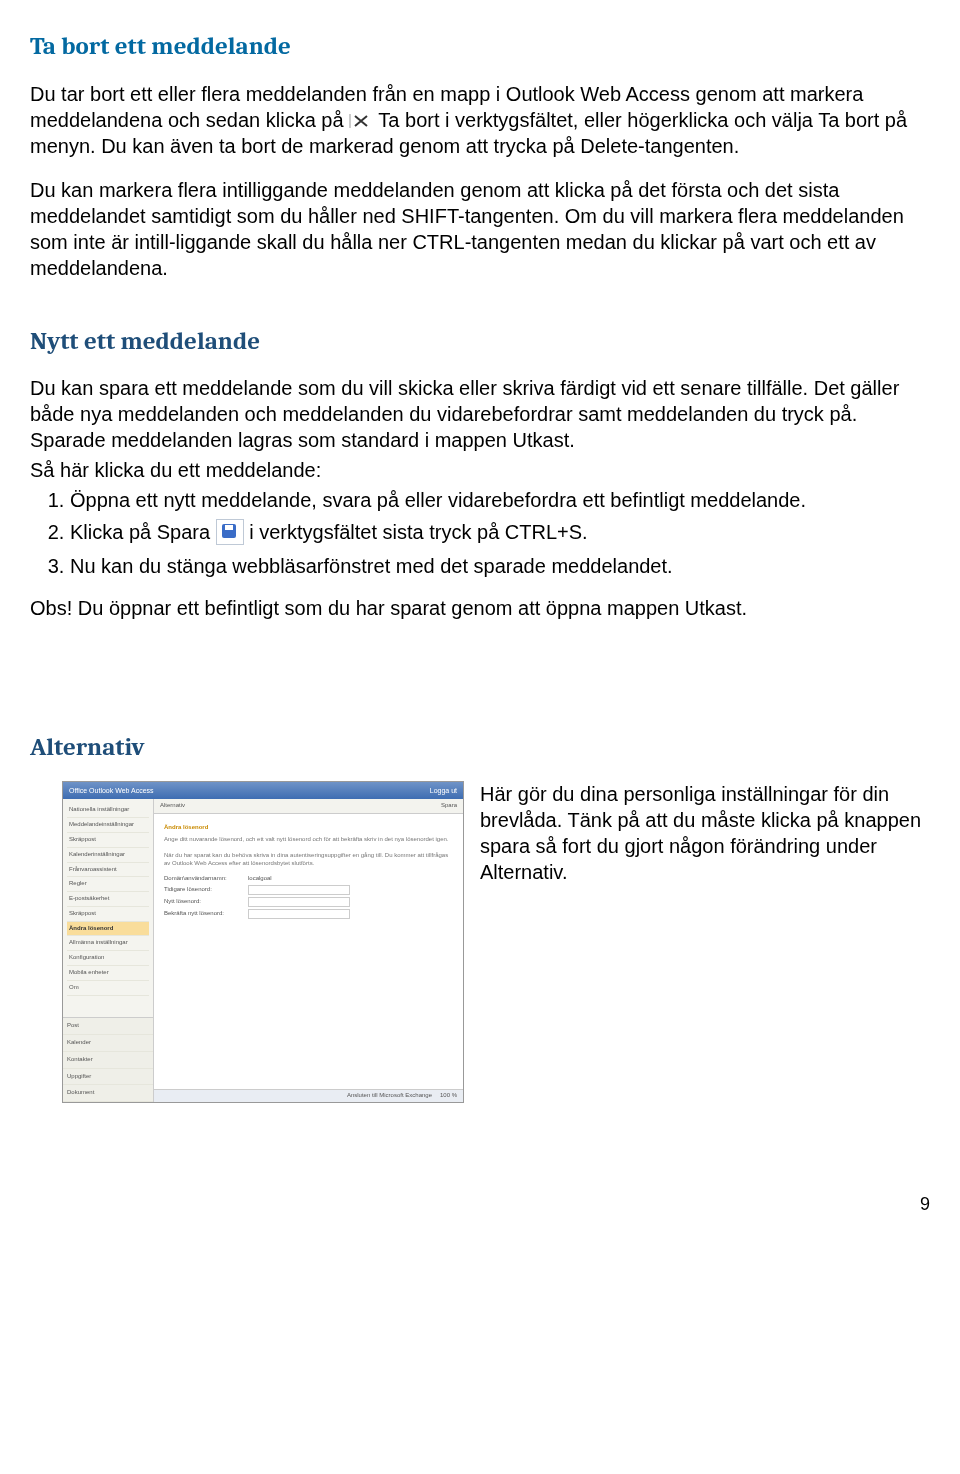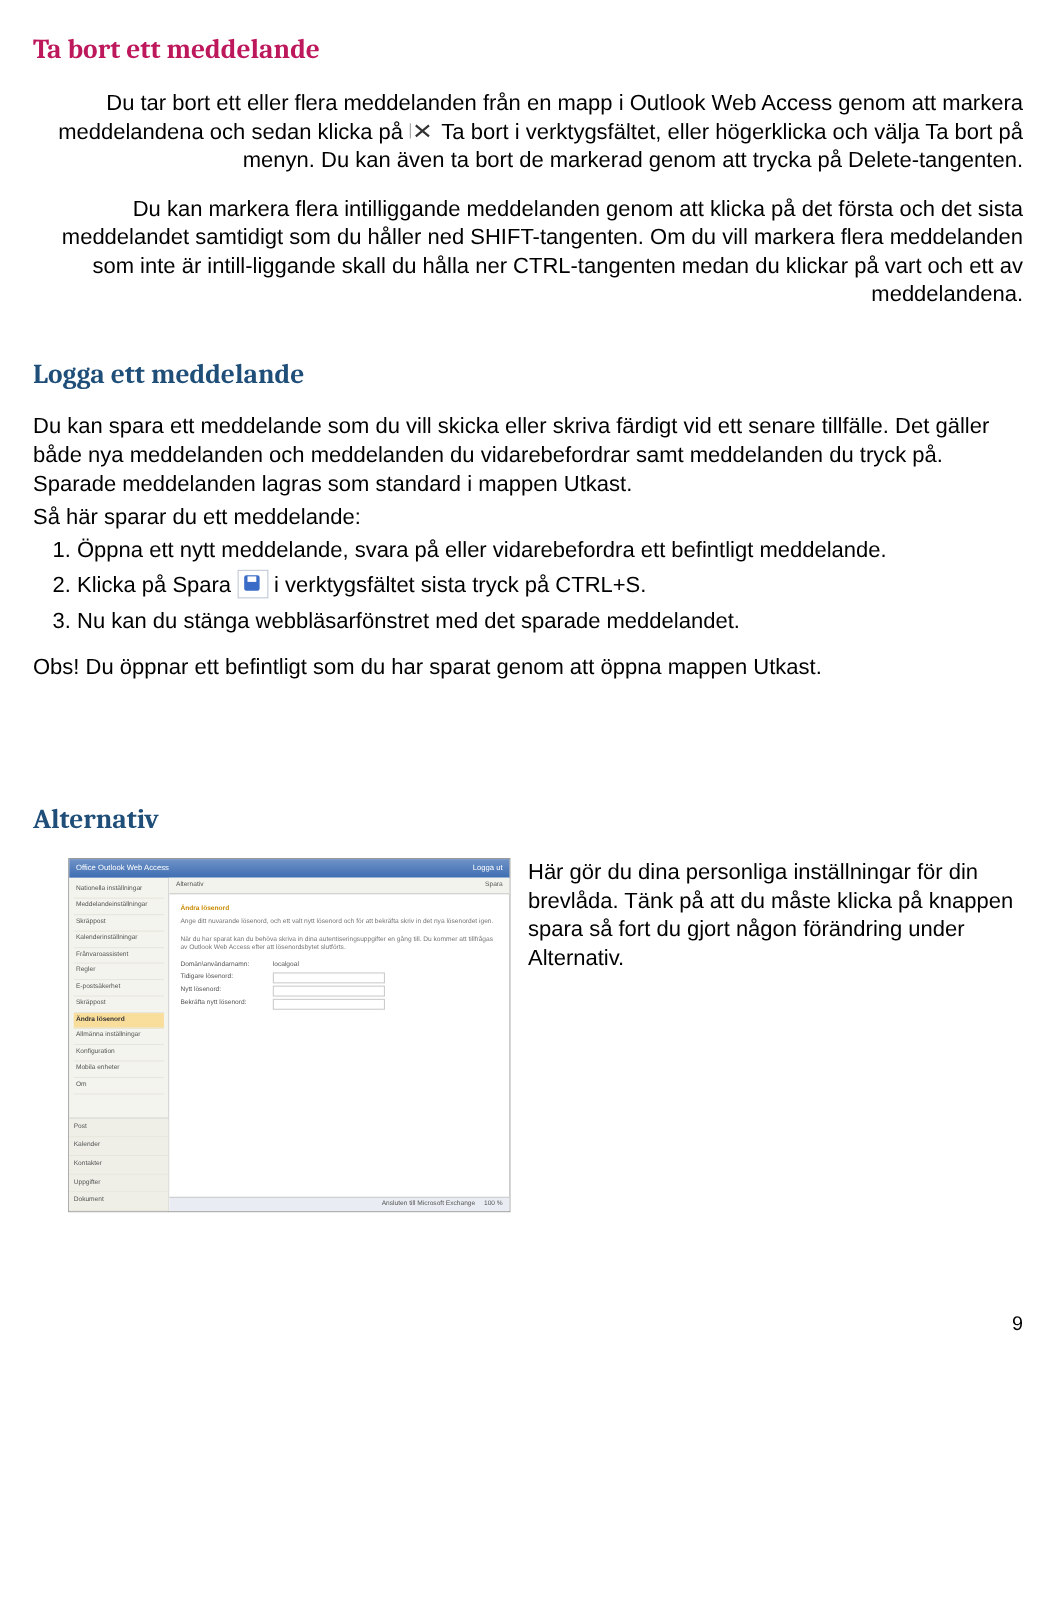--- a/index.html
+++ b/index.html
@@ -5,35 +5,35 @@
   body {
     font-family: Arial, Helvetica, sans-serif;
     font-size: 20px;
     color: #000;
     max-width: 960px;
     margin: 0 auto;
     padding: 20px 30px;
     line-height: 1.3;
   }
   h2.blue {
-    color: #be185d;
+    color: #0369a1;
     font-family: "Cambria", "Times New Roman", serif;
     font-size: 25px;
     font-weight: bold;
     margin: 10px 0 18px 0;
   }
   h3.blue {
     color: #1f4e79;
     font-family: "Cambria", "Times New Roman", serif;
     font-size: 25px;
     font-weight: bold;
     margin: 44px 0 18px 0;
   }
   p { margin: 0 0 4px 0; }
-  .para-block { margin-bottom: 18px; text-align: right; }
+  .para-block { margin-bottom: 18px; }
   ol { padding-left: 40px; margin: 4px 0; }
   li { margin-bottom: 6px; }
   .inline-icon {
     display: inline-block;
     vertical-align: middle;
     width: 18px;
     height: 18px;
     position: relative;
     top: -2px;
   }
@@ -178,24 +178,24 @@
     <svg viewBox="0 0 24 18">
       <line x1="1" y1="2" x2="1" y2="16" stroke="#999" stroke-width="1"></line>
       <path d="M6 4 L18 14 M18 4 L6 14" stroke="#333" stroke-width="2" fill="none"></path>
     </svg>
   </span>
   <span> Ta bort i verktygsfältet, eller högerklicka och välja Ta bort på menyn. Du kan även ta bort de markerad genom att trycka på Delete-tangenten.</span>
 </div>
 
 <p class="para-block">Du kan markera flera intilliggande meddelanden genom att klicka på det första och det sista meddelandet samtidigt som du håller ned SHIFT-tangenten. Om du vill markera flera meddelanden som inte är intill-liggande skall du hålla ner CTRL-tangenten medan du klickar på vart och ett av meddelandena.</p>
 
-<h3 class="blue">Logga ett meddelande</h3>
+<h3 class="blue">Nytt ett meddelande</h3>
 
 <p>Du kan spara ett meddelande som du vill skicka eller skriva färdigt vid ett senare tillfälle. Det gäller både nya meddelanden och meddelanden du vidarebefordrar samt meddelanden du tryck på. Sparade meddelanden lagras som standard i mappen Utkast.</p>
-<p>Så här sparar du ett meddelande:</p>
+<p>Så här klicka du ett meddelande:</p>
 <ol>
   <li>Öppna ett nytt meddelande, svara på eller vidarebefordra ett befintligt meddelande.</li>
   <li>
     <span>Klicka på Spara </span>
     <span class="inline-icon save"></span>
     <span> i verktygsfältet sista tryck på CTRL+S.</span>
   </li>
   <li>Nu kan du stänga webbläsarfönstret med det sparade meddelandet.</li>
 </ol>
 

